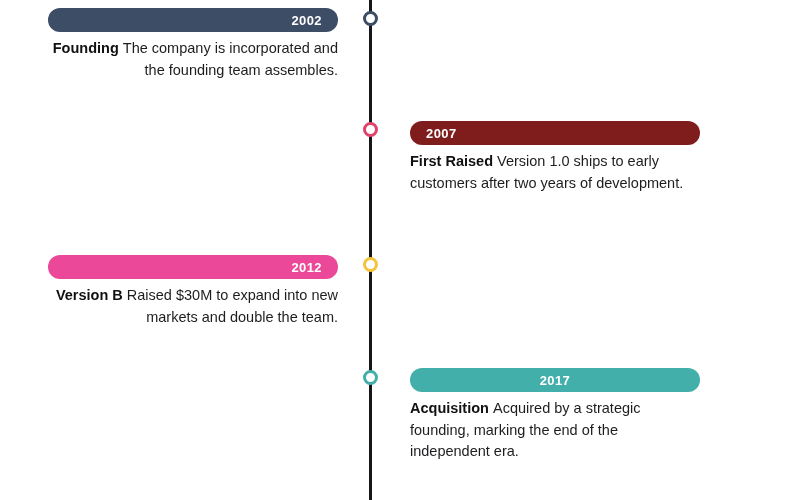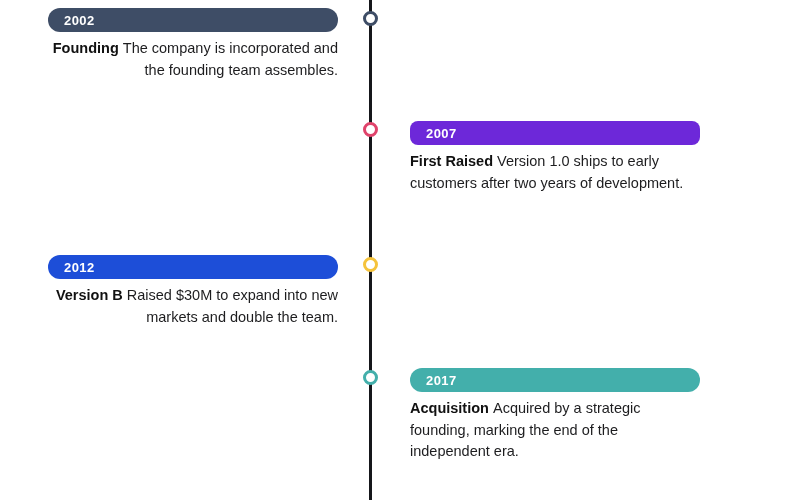--- a/index.html
+++ b/index.html
@@ -35,21 +35,21 @@
   .entry.right { left: 410px; text-align: left;  }
 
   .year-pill {
     height: 24px;
     border-radius: 12px;
     display: flex;
     align-items: center;
     box-sizing: border-box;
     padding: 0 16px;
   }
-  .entry.left  .year-pill { }
+  .entry.left  .year-pill { justify-content: flex-end; }
   .entry.right .year-pill { justify-content: flex-start; }
 
   .year-label {
     color: #ffffff;
     font-size: 13px;
     font-weight: bold;
     letter-spacing: 0.4px;
     line-height: 1;
   }
 
@@ -86,43 +86,43 @@
     <span class="year-label">2002</span>
   </div>
   <div class="entry-body">
     <span class="entry-title">Founding </span>
     <span>The company is incorporated and the founding team assembles.</span>
   </div>
 </div>
 <div class="node" style="top: 11px; border-color: rgb(62, 77, 102);"></div>
 
 <div class="entry right" style="top:121px;">
-  <div class="year-pill" style="background: #6d28d9; border-radius: 8px;">
+  <div class="year-pill" style="background: #7f1d1d;">
     <span class="year-label">2007</span>
   </div>
   <div class="entry-body">
     <span class="entry-title">First Raised </span>
     <span>Version 1.0 ships to early customers after two years of development.</span>
   </div>
 </div>
 <div class="node" style="top: 122px; border-color: rgb(224, 67, 107);"></div>
 
 <div class="entry left" style="top:255px;">
-  <div class="year-pill" style="background: #1d4ed8;">
+  <div class="year-pill" style="background: #ec4899;">
     <span class="year-label">2012</span>
   </div>
   <div class="entry-body">
     <span class="entry-title">Version B </span>
     <span>Raised $30M to expand into new markets and double the team.</span>
   </div>
 </div>
 <div class="node" style="top: 257px; border-color: rgb(245, 195, 60);"></div>
 
 <div class="entry right" style="top:368px;">
-  <div class="year-pill" style="background: rgb(67, 175, 171);">
+  <div class="year-pill" style="background: rgb(67, 175, 171); justify-content: center;">
     <span class="year-label">2017</span>
   </div>
   <div class="entry-body">
     <span class="entry-title">Acquisition </span>
     <span>Acquired by a strategic founding, marking the end of the independent era.</span>
   </div>
 </div>
 <div class="node" style="top: 370px; border-color: rgb(67, 175, 171);"></div>
 
 </body></html>

